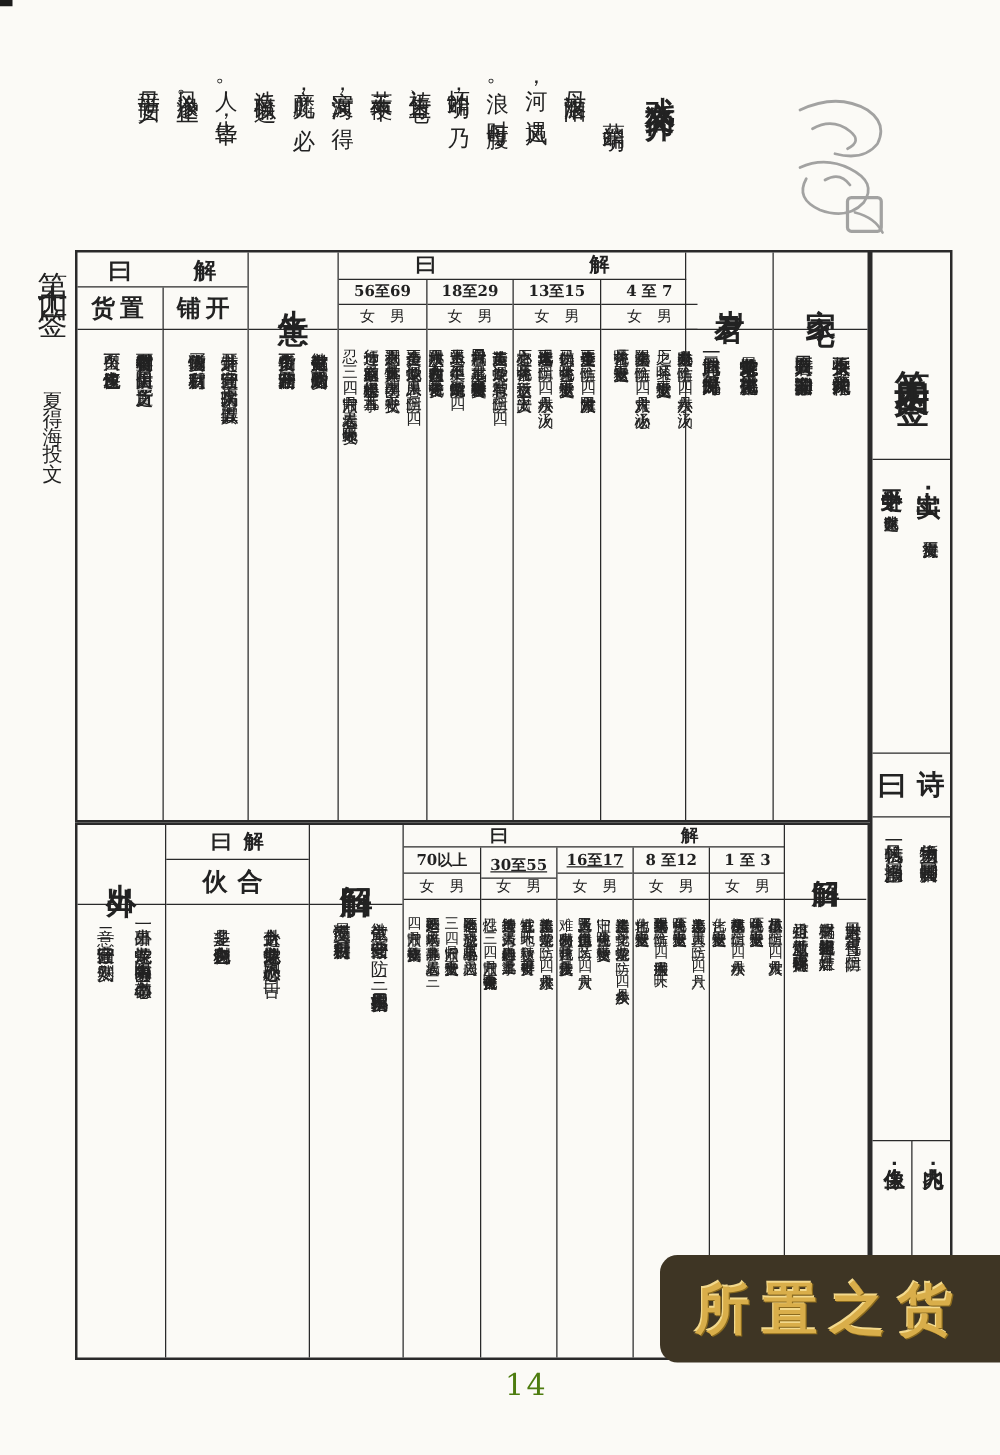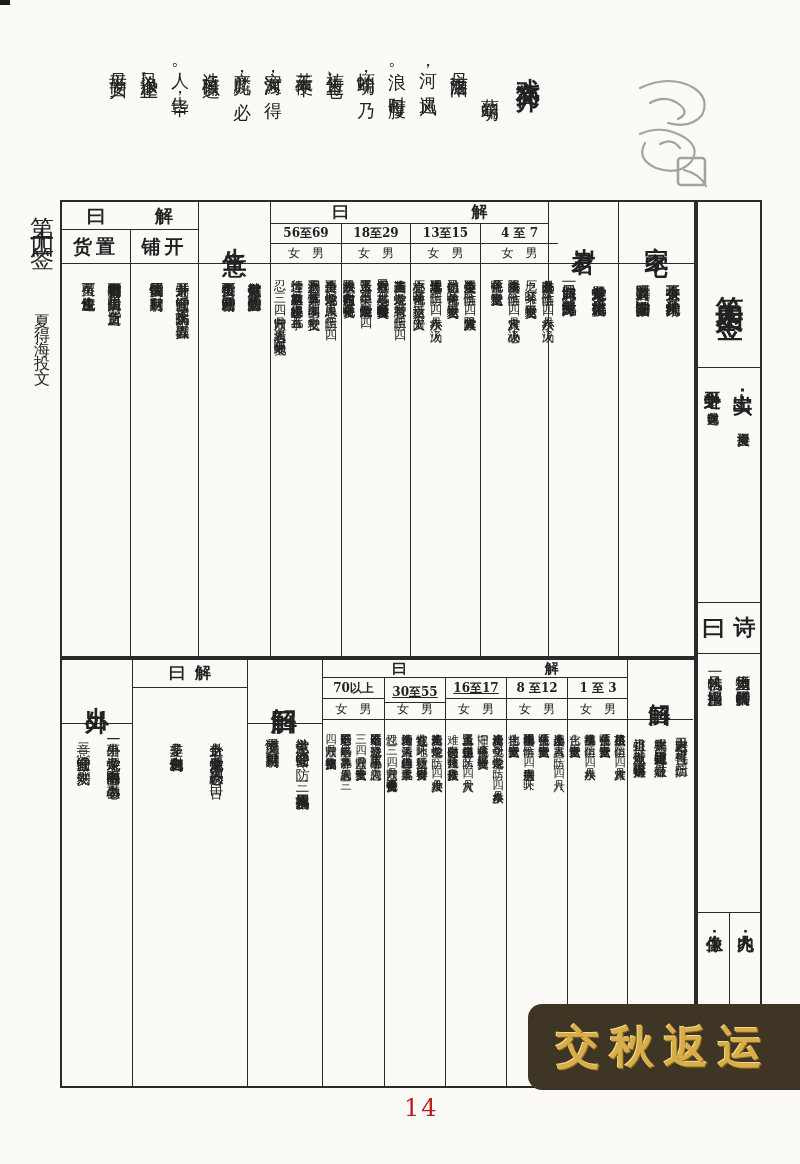--- a/index.html
+++ b/index.html
@@ -26,21 +26,21 @@
   .mid30{font-size:15px;line-height:30px;}
   .age1{font-size:12.5px;line-height:17px;}
   .age2{font-size:11.5px;line-height:15px;}
   .jie3{font-size:13px;line-height:21px;}
   .poem{font-size:15px;line-height:28px;}
   .small-label{font-size:12px;font-weight:700;}
   .gender{font-size:12px;}
   .wm{background:#3e3524;border-radius:14px 0 0 14px;display:flex;align-items:center;justify-content:center;z-index:6;}
   .wm span{color:#d9ae4a;font-size:44px;font-weight:700;letter-spacing:10px;
            text-shadow:1px 1px 0 #8a6a1e,-1px -1px 0 #f3d98c;}
-  .pageno{font-size:24px;color:#b91c1c;letter-spacing:2px;}
+  .pageno{font-size:24px;color:#4d7c0f;letter-spacing:2px;}
 </style>
 </head>
 <body>
 
 <div class="page">
 
   <div class="bx" style="left:0;top:0;width:10px;height:5px;background:#1c1c1c;"></div>
   <div class="bx" style="left:792;top:0;width:8px;height:4px;background:#1c1c1c;"></div>
 
   <div class="bx vt" style="left:72px;top:58px;width:478px;height:142px;">
@@ -221,20 +221,21 @@
         <div>出外一事　龙蛇混杂　内中有事务阻隔　做事勿三心</div>
         <div>二意　宜守旧经营　则安然</div>
       </div>
     </div>
 
     <div class="bx bl" style="left:70px;top:0;width:115px;height:426px;">
       <div class="bx bb pair" style="left:0;top:0;width:100%;height:28px;font-size:16px;justify-content:center;gap:10px;">
         <span>曰</span>
         <span>解</span>
       </div>
+      <div class="bx bb center hv" style="left:0;top:28px;width:100%;height:36px;font-size:20px;letter-spacing:8px;">伙合</div>
       <div class="bx vt cols wide40" style="left:0;top:64px;width:100%;height:362px;padding:8px 10px;">
         <div>卜合伙之卦　似龙蛇混杂之兆　恐伙计不同心　口舌</div>
         <div>是非多　勿合免失财利也</div>
       </div>
     </div>
 
     <div class="bx bl" style="left:185px;top:0;width:75px;height:426px;">
       <div class="bx bb center" style="left:0;top:0;width:100%;height:64px;">
         <span class="vt hv" style="font-size:26px;letter-spacing:4px;">解曰</span>
       </div>
@@ -312,18 +313,18 @@
       </div>
       <div class="bx vt cols jie3" style="left:0;top:60px;width:100%;height:366px;padding:8px 1px;">
         <div>吉宅人口之卦　可得喜气　但防三</div>
         <div>祸非失财　皆因失祀祖上香灯　嫌灶君</div>
         <div>祖上香灯　重做新灶　吓佛祖保财丁兴</div>
       </div>
     </div>
   </div>
 
   <div class="bx wm" style="left:528px;top:1004px;width:272px;height:86px;">
-    <span>交秋返运</span>
+    <span>所置之货</span>
   </div>
 
   <div class="bx pageno" style="left:404px;top:1094px;">14</div>
 
 </div>
 
 </body></html>

